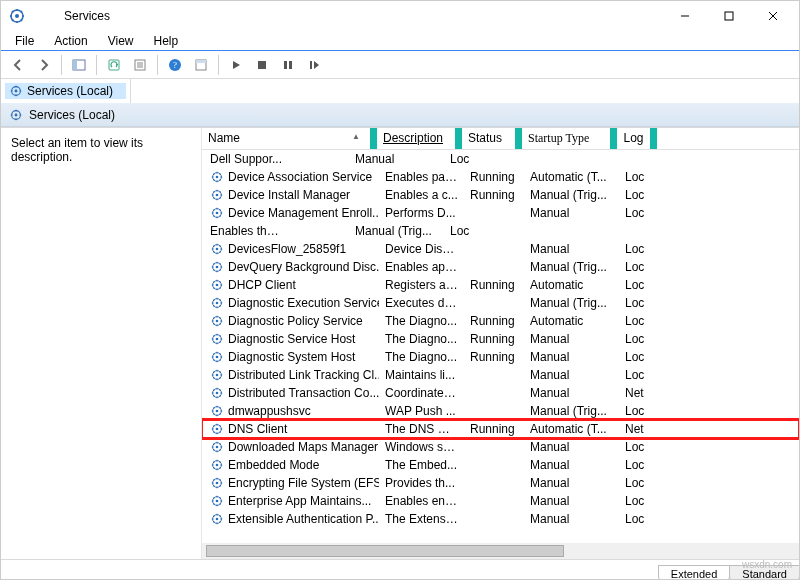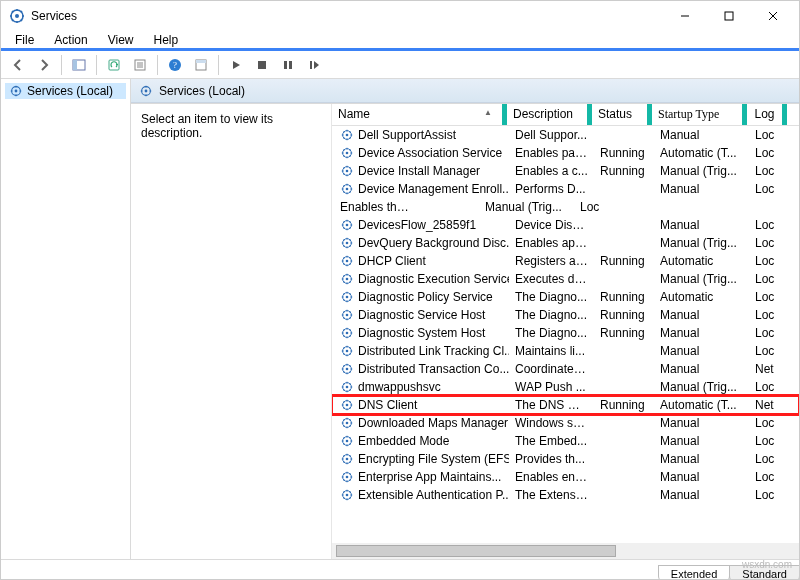--- a/index.html
+++ b/index.html
@@ -14,37 +14,38 @@
     overflow: hidden;
     border: 1px solid #ccc;
   }
   
   .titlebar {
     height: 30px;
     display: flex;
     align-items: center;
     padding: 0 4px 0 8px;
     background: #fff;
+    gap: 33px;
   }
   .titlebar .title-icon { width:16px; height:16px; margin-right:6px; }
   .titlebar .title-text { flex:1; font-size:12px; }
   .titlebar .win-controls { display:flex; }
   .titlebar .win-btn {
     width: 44px; height: 28px;
     display:flex; align-items:center; justify-content:center;
     font-size:12px; color:#333;
   }
 
   
   .menubar {
     height: 20px;
     display:flex;
     align-items:center;
     padding: 0 4px;
-    border-bottom: 3px solid #3b82f6;
+    border-bottom: 1px solid #3b82f6;
   }
   .menubar span {
     padding: 2px 10px;
     font-size: 12px;
   }
 
   
   .toolbar {
     height: 28px;
     display:flex;
@@ -59,20 +60,21 @@
     display:flex; align-items:center; justify-content:center;
     border:1px solid transparent;
     border-radius:2px;
   }
   .tsep { width:1px; height:20px; background:#d0d0d0; margin:0 2px; }
 
   
   .body {
     display:flex;
     height: calc(580px - 30px - 20px - 28px - 22px);
+    flex-direction: column;
   }
   .left-pane {
     width: 130px;
     border-right:1px solid #dadada;
     padding: 4px 4px;
   }
   .tree-item {
     display:flex; align-items:center; gap:4px;
     padding:1px 4px;
     font-size:12px;
@@ -116,31 +118,31 @@
   .columns {
     display:flex;
     height: 22px;
     background:#fff;
     border-bottom:1px solid #e0e0e0;
     font-size:12px;
     user-select:none;
   }
   .col {
     padding: 3px 6px;
-    border-right:5px solid #14b8a6;
+    border-right:7px solid #14b8a6;
     white-space:nowrap;
     overflow:hidden;
     position:relative;
   }
   .col.sorted::after{
     content:"▲";
     position:absolute; right:10px; top:4px; font-size:8px; color:#666;
   }
   .c-name { width: 175px; }
-  .c-desc { width: 85px; }
+  .c-desc { width: 85px; text-decoration: underline; }
   .c-status { width: 60px; }
   .c-startup { width: 95px; font-family: Liberation Serif, serif; }
   .c-logon { width: 40px; text-align: center; }
 
   .rows {
     flex:1;
     overflow-y:auto;
     overflow-x:auto;
   }
   .row {
@@ -335,28 +337,20 @@
       <div class="detail-right">
         <div class="columns">
           <div class="col c-name sorted">Name</div>
           <div class="col c-desc">Description</div>
           <div class="col c-status">Status</div>
           <div class="col c-startup">Startup Type</div>
           <div class="col c-logon">Log</div>
         </div>
         <div class="rows" id="rows">
             <div class="row">
-              <div class="cell cn">
-                <svg class="svc-icon" viewBox="0 0 16 16">
-                  <circle cx="8" cy="8" r="5" fill="none" stroke="#2d6cb5" stroke-width="1.1"></circle>
-                  <circle cx="8" cy="8" r="1.5" fill="#2d6cb5"></circle>
-                  <path d="M8 2v2M8 12v2M2 8h2M12 8h2M4 4l1 1M11 11l1 1M12 4l-1 1M5 11l-1 1" stroke="#2d6cb5" stroke-width="1.1"></path>
-                </svg>
-                <span>Dell SupportAssist</span>
-              </div>
               <div class="cell cd">Dell Suppor...</div>
               <div class="cell cs"></div>
               <div class="cell ct">Manual</div>
               <div class="cell cl">Loc</div>
             </div>
             <div class="row">
               <div class="cell cn">
                 <svg class="svc-icon" viewBox="0 0 16 16">
                   <circle cx="8" cy="8" r="5" fill="none" stroke="#2d6cb5" stroke-width="1.1"></circle>
                   <circle cx="8" cy="8" r="1.5" fill="#2d6cb5"></circle>

